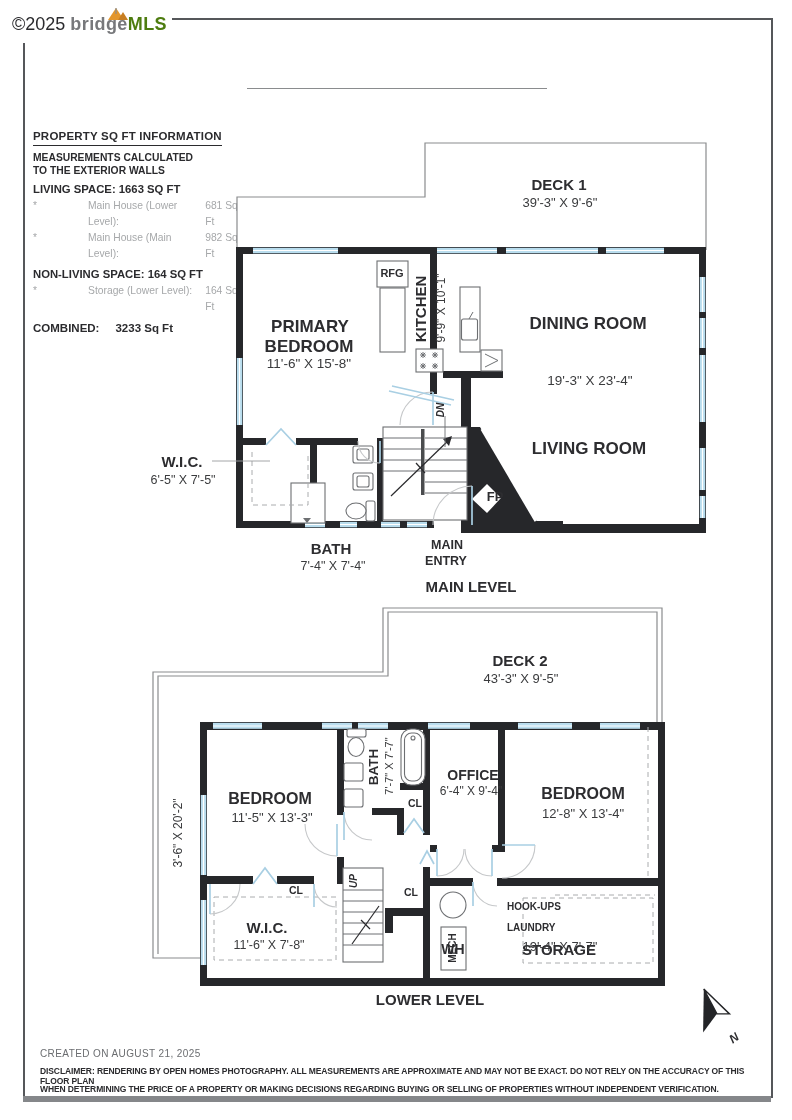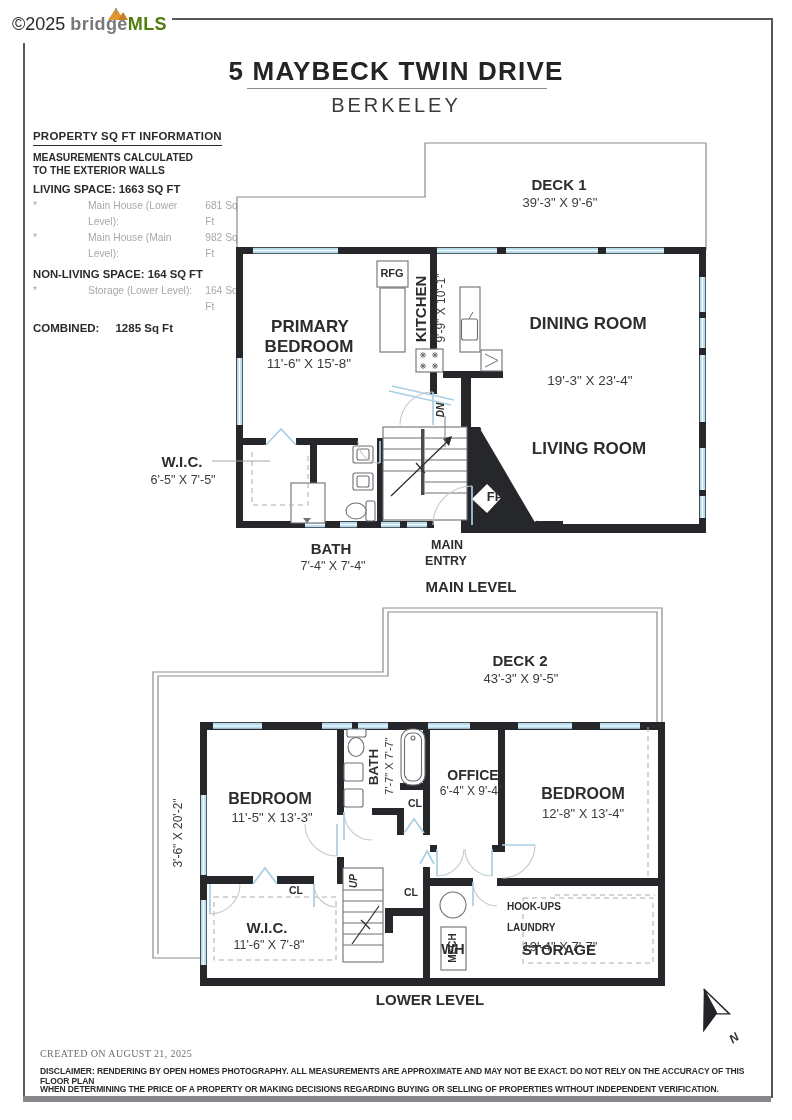--- a/index.html
+++ b/index.html
@@ -35,21 +35,21 @@
   .tread{stroke:#6d6f72;stroke-width:1;fill:none;}
   .arc{fill:none;stroke:#c6c8ca;stroke-width:1.1;}
   .leaf{fill:none;stroke:#a9cfe3;stroke-width:1.7;}
   .dash{fill:none;stroke:#aaacae;stroke-width:1;stroke-dasharray:5 4;}
   .dark{stroke:#2b2b2e;stroke-width:1.2;fill:none;}
   .lbl{position:absolute;transform:translate(-50%,-50%);white-space:nowrap;
        line-height:1;color:#2d2d30;font-weight:700;}
   .dim{font-weight:400;color:#3a3b3d;}
   .rot{transform:translate(-50%,-50%) rotate(-90deg);}
   .la{transform:translate(0,-50%);}
-  .footer-created{position:absolute;left:40px;top:1048px;font-size:10px;color:#6b6d70;letter-spacing:.4px;font-family:Liberation Serif, serif;}
+  .footer-created{position:absolute;left:40px;top:1048px;font-size:10px;color:#6b6d70;letter-spacing:.4px;}
   .footer-disc{position:absolute;left:40px;width:720px;font-size:8.5px;font-weight:700;
                letter-spacing:-0.1px;color:#2b2b2e;}
 </style>
 </head>
 <body>
 
 <div id="page">
   <div class="frame"></div>
   <div class="frame-bottom"></div>
 
@@ -57,23 +57,21 @@
     <span>©2025</span>&nbsp;
     <span class="logo-b">bridge</span>
     <span class="logo-m">MLS</span>
     <svg class="logo-tri" width="26" height="16">
       <polygon points="2,14 10,2 18,14" fill="#e3962c"></polygon>
       <polygon points="12,14 17,6 22,14" fill="#c87f22"></polygon>
       <line x1="10" y1="2" x2="10" y2="8" stroke="#8a8c8e" stroke-width="1.2"></line>
     </svg>
   </div>
 
-  <div class="title">5 MAYBECK TWIN DRIVE</div>
   <div class="title-rule"></div>
-  <div class="subtitle">BERKELEY</div>
 
   <div class="info">
     <div class="info-h">PROPERTY SQ FT INFORMATION</div>
     <div class="info-n">MEASUREMENTS CALCULATED</div>
     <div class="info-n">TO THE EXTERIOR WALLS</div>
     <div class="info-strong">LIVING SPACE: 1663 SQ FT</div>
     <div class="info-item">
       <span>*</span>
       <span class="il">Main House (Lower Level):</span>
       <span class="iv">681 Sq Ft</span>
@@ -84,21 +82,21 @@
       <span class="iv">982 Sq Ft</span>
     </div>
     <div class="info-strong">NON-LIVING SPACE: 164 SQ FT</div>
     <div class="info-item">
       <span>*</span>
       <span class="il">Storage (Lower Level):</span>
       <span class="iv">164 Sq Ft</span>
     </div>
     <div class="combined">
       <span>COMBINED:</span>
-      <span>1285 Sq Ft</span>
+      <span>3233 Sq Ft</span>
     </div>
   </div>
 
   <svg class="plan" width="792" height="1120">
 
     <g>
       <path class="thin" d="M706,250 V143 H425 V197 H237 V247"></path>
       <g>
         <rect class="wall" x="237" y="247" width="469" height="7"></rect>
         <rect class="wall" x="236" y="247" width="7" height="281"></rect>

